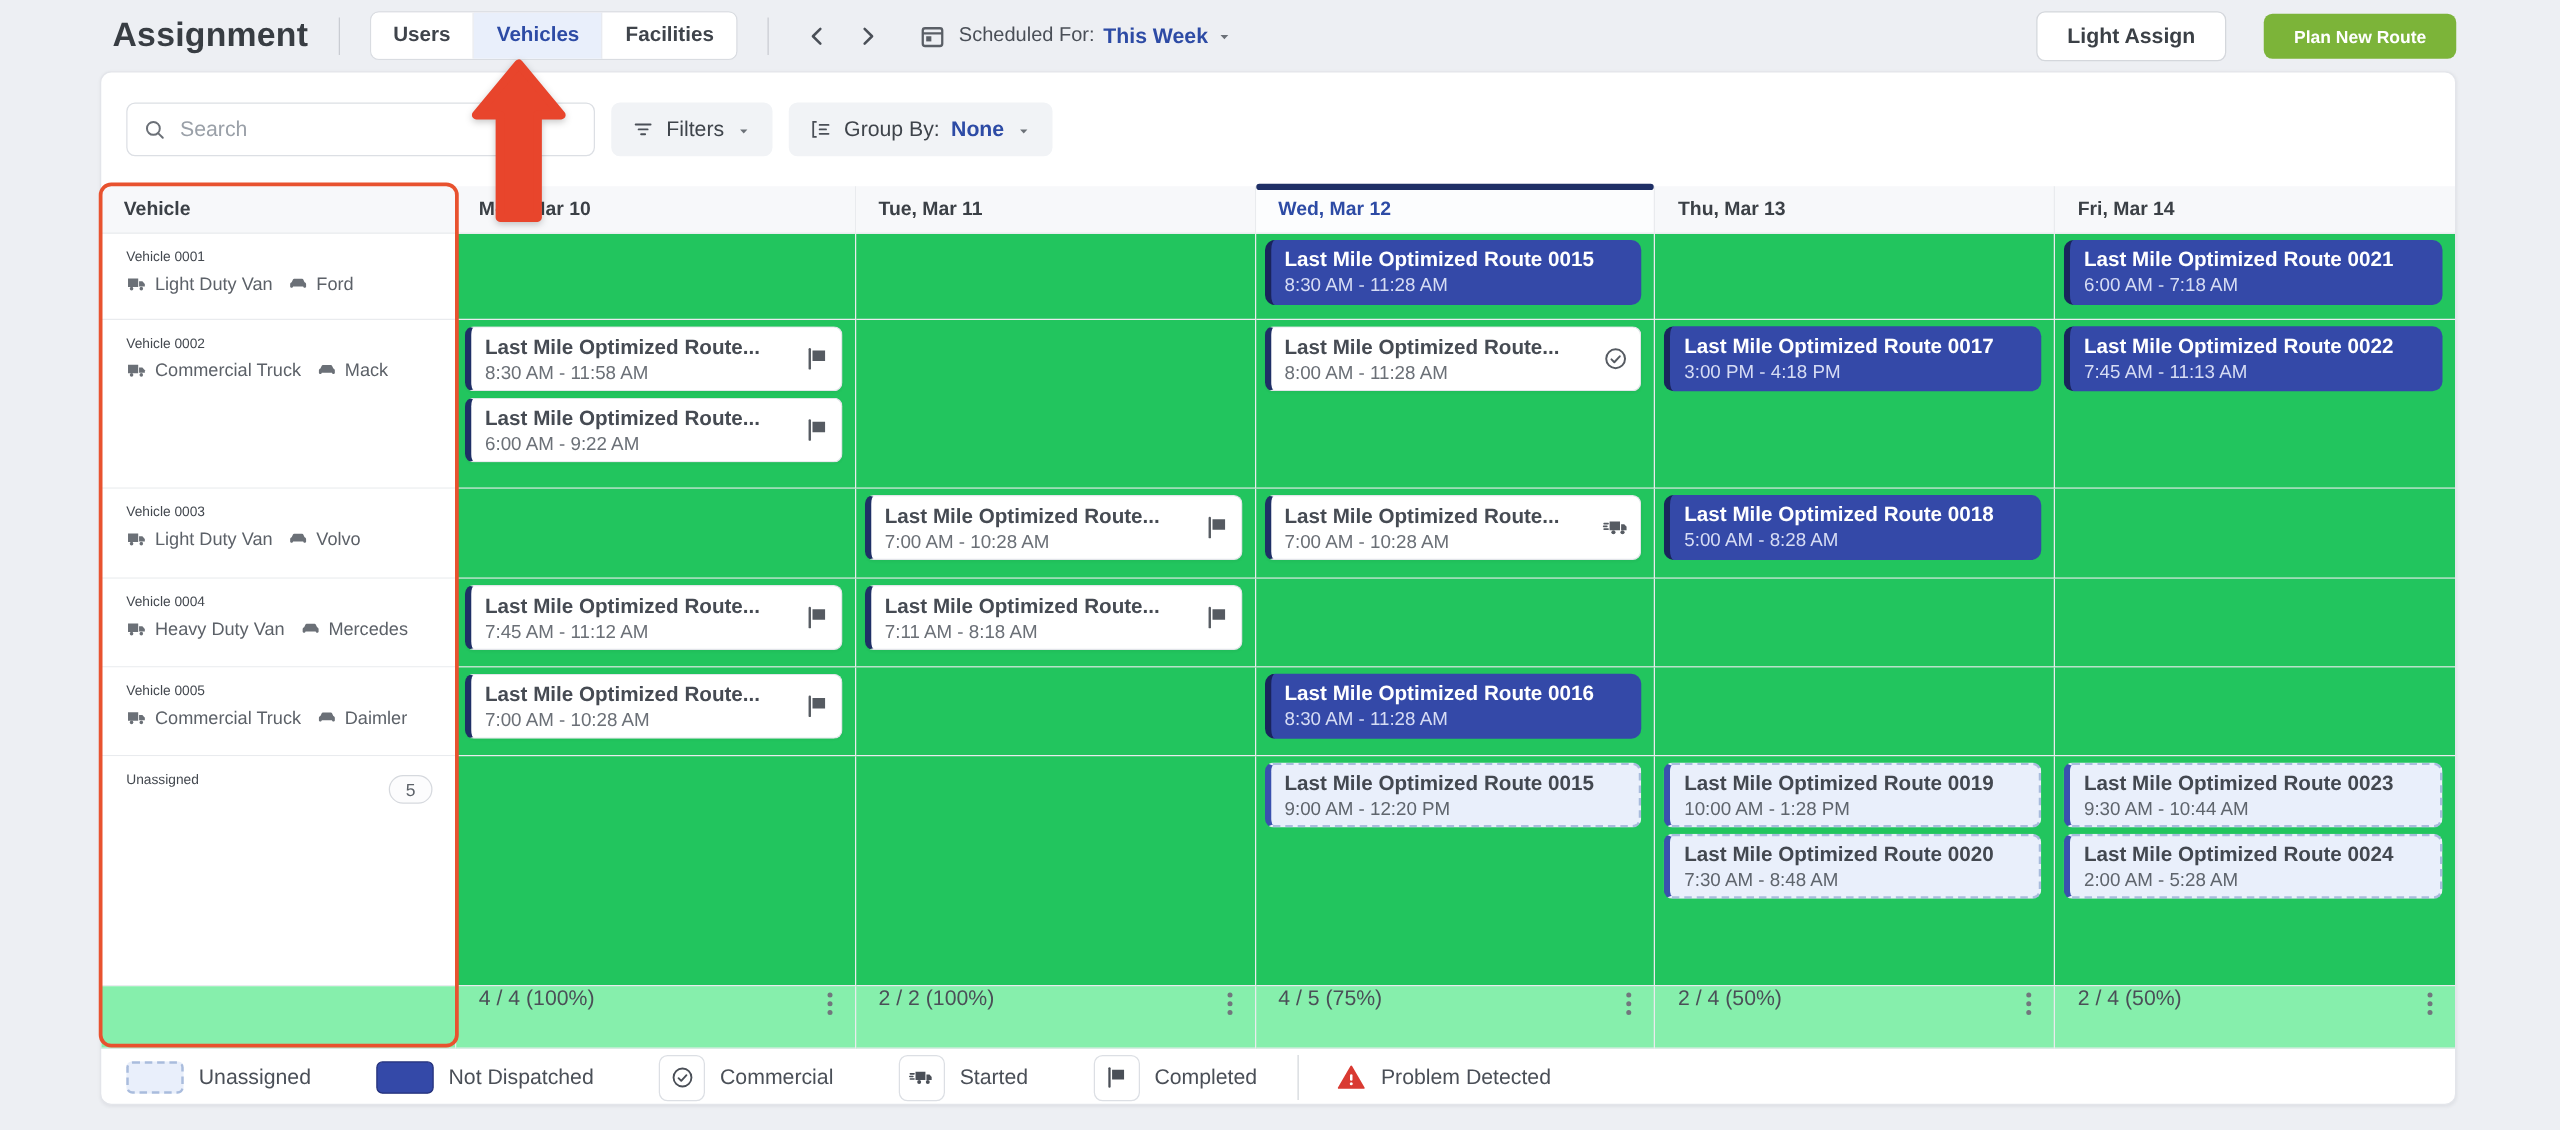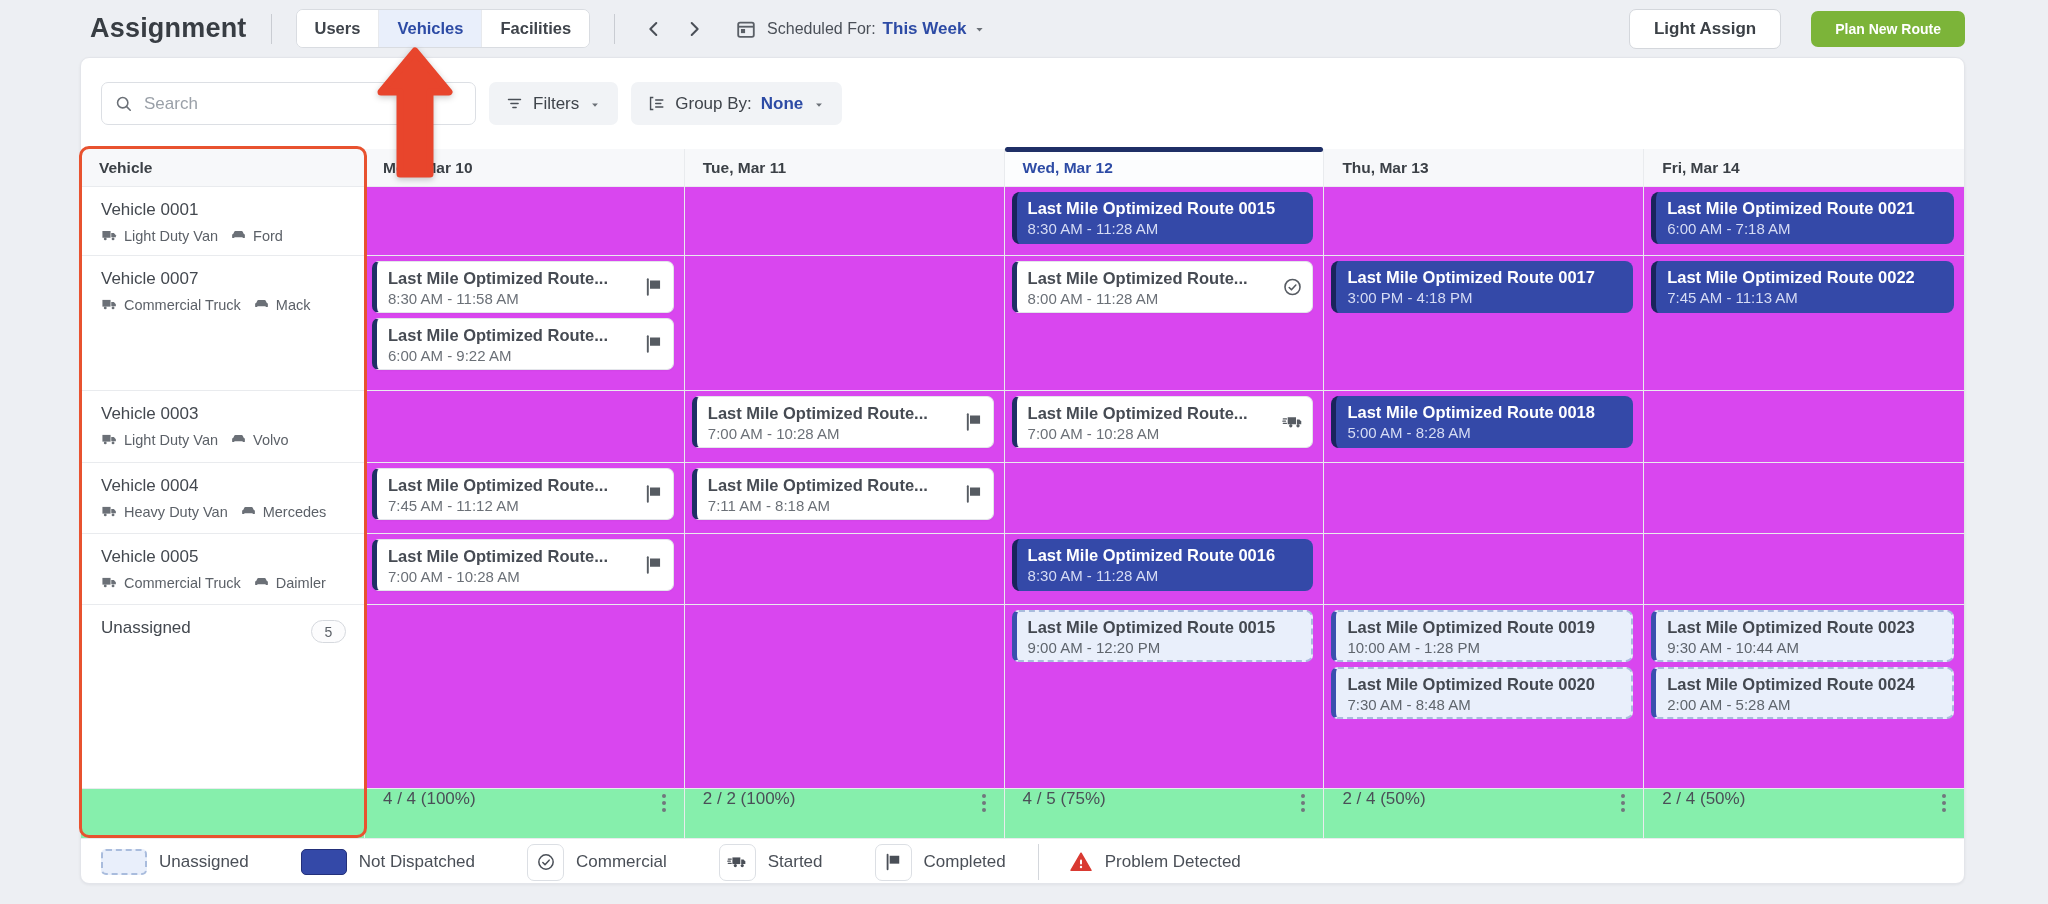--- a/index.html
+++ b/index.html
@@ -89,32 +89,32 @@
   }
   .gcell { border-right:1px solid var(--grid_line); border-bottom:1px solid var(--grid_line); min-width:0; }
   .gcell.last { border-right:none; }
   .ghead {
     background:var(--header_bg); display:flex; align-items:center;
     padding-left:18px; font-size:15.5px; font-weight:700; color:#3b4046; position:relative;
   }
   .ghead.today { color:var(--accent_blue); background:#fcfdfe; }
   .today-bar { position:absolute; top:-2px; left:0; right:0; height:5px; background:var(--navy); border-radius:3px; }
   .vcell { padding:13px 18px 0 20px; background:#fff; }
-  .vname { font-size:17px; color:#43484f; }
+  .vname { font-size:11px; color:#43484f; }
   .vmeta { display:flex; align-items:center; margin-top:7px; font-size:14.5px; color:#5c6168; }
   .vmeta .icn { display:inline-flex; margin-right:6px; }
   .vmeta .icn svg { width:17px; height:17px; color:#6b7077; }
   .mgap { width:12px; }
   .ucell { display:flex; justify-content:space-between; align-items:flex-start; }
   .badge {
     min-width:35px; height:23px; padding:0 8px; margin-top:2px;
     border:1px solid #d6d9de; border-radius:12px; background:#fcfcfd;
     font-size:14px; color:#5c6168; display:flex; align-items:center; justify-content:center;
   }
-  .dcell { overflow:hidden; background:#d946ef; }
+  .dcell { overflow:hidden; background:#22c55e; }
   
   .card { position:relative; height:52px; margin:5px 10px 4px 7px; border-radius:7px; padding:6px 34px 0 11px; cursor:pointer; }
   .card .ct { font-size:16.5px; font-weight:700; line-height:1.3; white-space:nowrap; overflow:hidden; }
   .card .cm { font-size:15px; line-height:1.35; white-space:nowrap; }
   .card.st-completed, .card.st-dispatched, .card.st-started {
     background:#fff; border:1px solid #e3e5ea; border-left:5px solid var(--navy);
     box-shadow:0 1px 2px rgba(0,0,0,.04);
   }
   .card.st-completed .ct, .card.st-dispatched .ct, .card.st-started .ct { color:#464b53; }
   .card.st-completed .cm, .card.st-dispatched .cm, .card.st-started .cm { color:#6b7077; }
@@ -298,21 +298,21 @@
         </div>
       </div>
       <div class="gcell dcell"></div>
       <div class="gcell dcell last">
         <div class="card st-not_dispatched">
           <div class="ct">Last Mile Optimized Route 0021</div>
           <div class="cm">6:00 AM - 7:18 AM</div>
         </div>
       </div>
       <div class="gcell vcell">
-        <div class="vname">Vehicle 0007</div>
+        <div class="vname">Vehicle 0002</div>
         <div class="vmeta">
           <span class="icn ">
             <svg viewBox="0 0 24 24">
               <path fill="currentColor" d="M2 5.5h11.5v9.5H2z"></path>
               <path fill="currentColor" d="M14.5 8.5h3.7l2.8 3.1v2.9h-6.5z"></path>
               <circle cx="6" cy="16.8" r="2" fill="currentColor"></circle>
               <circle cx="17" cy="16.8" r="2" fill="currentColor"></circle>
             </svg>
           </span>
           <span>Commercial Truck</span>

